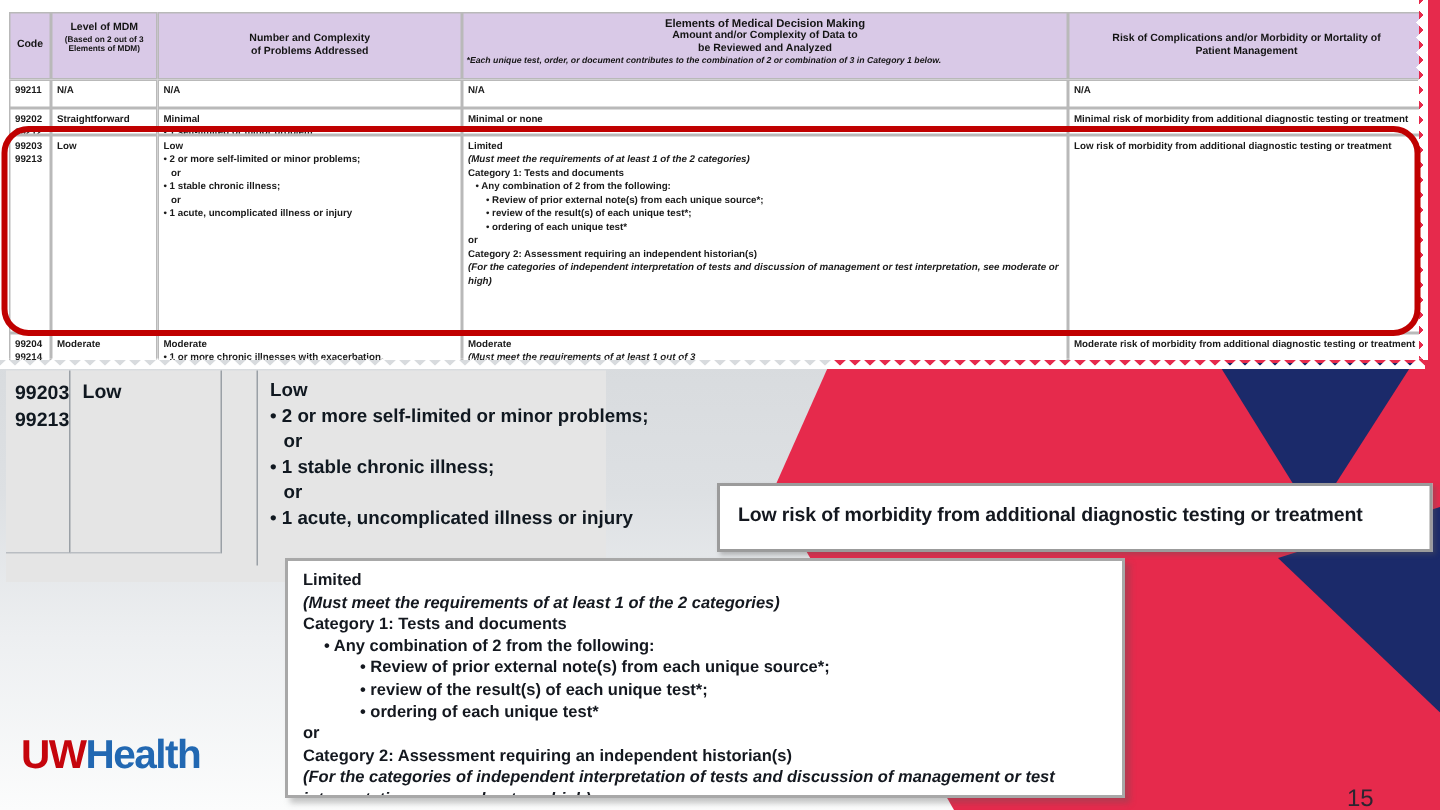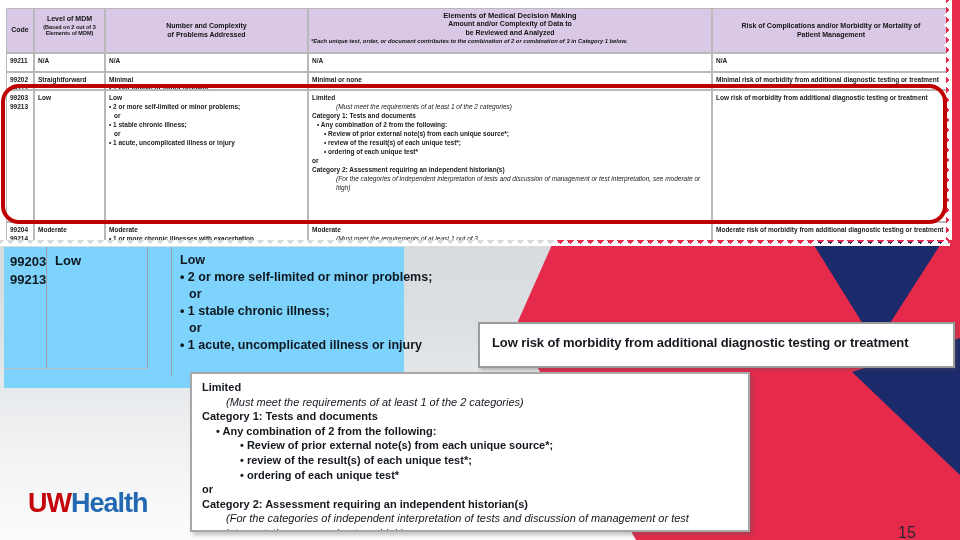--- a/index.html
+++ b/index.html
@@ -26,49 +26,49 @@
   
   .table-shot{position:absolute;left:0;top:0;width:946px;height:240px;background:#ffffff;overflow:hidden;}
   .cell{position:absolute;border:1px solid #b9b9b9;box-sizing:border-box;background:#ffffff;overflow:hidden;}
   .hdr{background:#d9c9e7;font-weight:700;font-size:7px;line-height:8.5px;text-align:center;color:#141414;}
   .body-cell{font-size:6.5px;line-height:9px;padding:2px 3px;}
   .codes{font-weight:700;white-space:pre-line;}
   .lvl{font-weight:700;}
   .hdr-sub{font-weight:700;font-size:5.5px;line-height:6.5px;}
   .hdr-note{font-weight:600;font-style:italic;font-size:5.8px;line-height:7px;text-align:left;padding:1px 2px 0 2px;}
   .hdr-title{font-weight:700;font-size:7.5px;line-height:9px;}
-  .st-b{font-weight:700;} .st-n{font-weight:700;} .st-i{font-style:italic;font-weight:400;margin-left:24px;}
+  .st-b{font-weight:700;} .st-n{font-weight:700;} .st-i{font-style:italic;font-weight:700;}
   .table-shot .st-i1{padding-left:5px;} .table-shot .st-i2{padding-left:12px;}
 
   
   .highlight-ring{position:absolute;left:1px;top:84px;width:946px;height:140px;
     border:4px solid #c00000;border-radius:18px;box-sizing:border-box;pointer-events:none;}
 
   
-  .callout-row{position:absolute;left:4px;top:247px;width:400px;height:141px;background:#7dd3fc;color:#101820;}
+  .callout-row{position:absolute;left:4px;top:247px;width:400px;height:141px;background:#e5e5e5;color:#101820;}
   .cr-cell{position:absolute;top:0;box-sizing:border-box;}
   .cr-codes{left:0;width:43px;height:122px;border-right:1.5px solid #9aa0a6;border-bottom:1.5px solid #b9bdc2;
             font-size:13px;font-weight:700;line-height:18px;padding:6px 0 0 6px;white-space:pre-line;}
   .cr-level{left:43px;width:101px;height:122px;border-right:1.5px solid #9aa0a6;border-bottom:1.5px solid #b9bdc2;
             font-size:13px;font-weight:700;padding:6px 0 0 8px;}
   .cr-gap{left:144px;width:24px;height:130px;border-right:1.5px solid #9aa0a6;}
   .cr-problems{left:169px;width:283px;height:141px;font-size:12.5px;font-weight:700;line-height:17px;padding:5px 0 0 7px;}
   .callout-row .st-i1{padding-left:9px;}
 
   .callout-risk{position:absolute;left:478px;top:322px;width:477px;height:46px;background:#ffffff;
     border:2px solid #9b9b9b;box-sizing:border-box;box-shadow:2px 2px 3px rgba(90,90,90,.35);}
   .callout-risk .txt{font-size:13px;font-weight:700;color:#14181f;white-space:nowrap;padding:11px 0 0 12px;letter-spacing:-0.1px;}
 
   .callout-data{position:absolute;left:190px;top:372px;width:560px;height:160px;background:#ffffff;
     border:2px solid #a8a8a8;box-sizing:border-box;box-shadow:3px 3px 4px rgba(90,90,90,.35);
     font-size:11px;line-height:14.6px;color:#14181f;padding:6px 10px;overflow:hidden;}
   .callout-data .st-i1{padding-left:14px;} .callout-data .st-i2{padding-left:38px;}
 
   
-  .logo{position:absolute;left:28px;top:488px;font-size:27px;font-weight:700;letter-spacing:-1px;}
+  .logo{position:absolute;left:14px;top:488px;font-size:27px;font-weight:700;letter-spacing:-1px;}
   .logo .uw{color:#c5050c;} .logo .health{color:#2268b2;}
   .page-number{position:absolute;left:898px;top:524px;font-size:16px;color:#2b2530;}
 </style>
 </head>
 <body>
 
 <div class="slide">
 
   <div class="lower-bg">
     <div class="shape red-band"></div>

